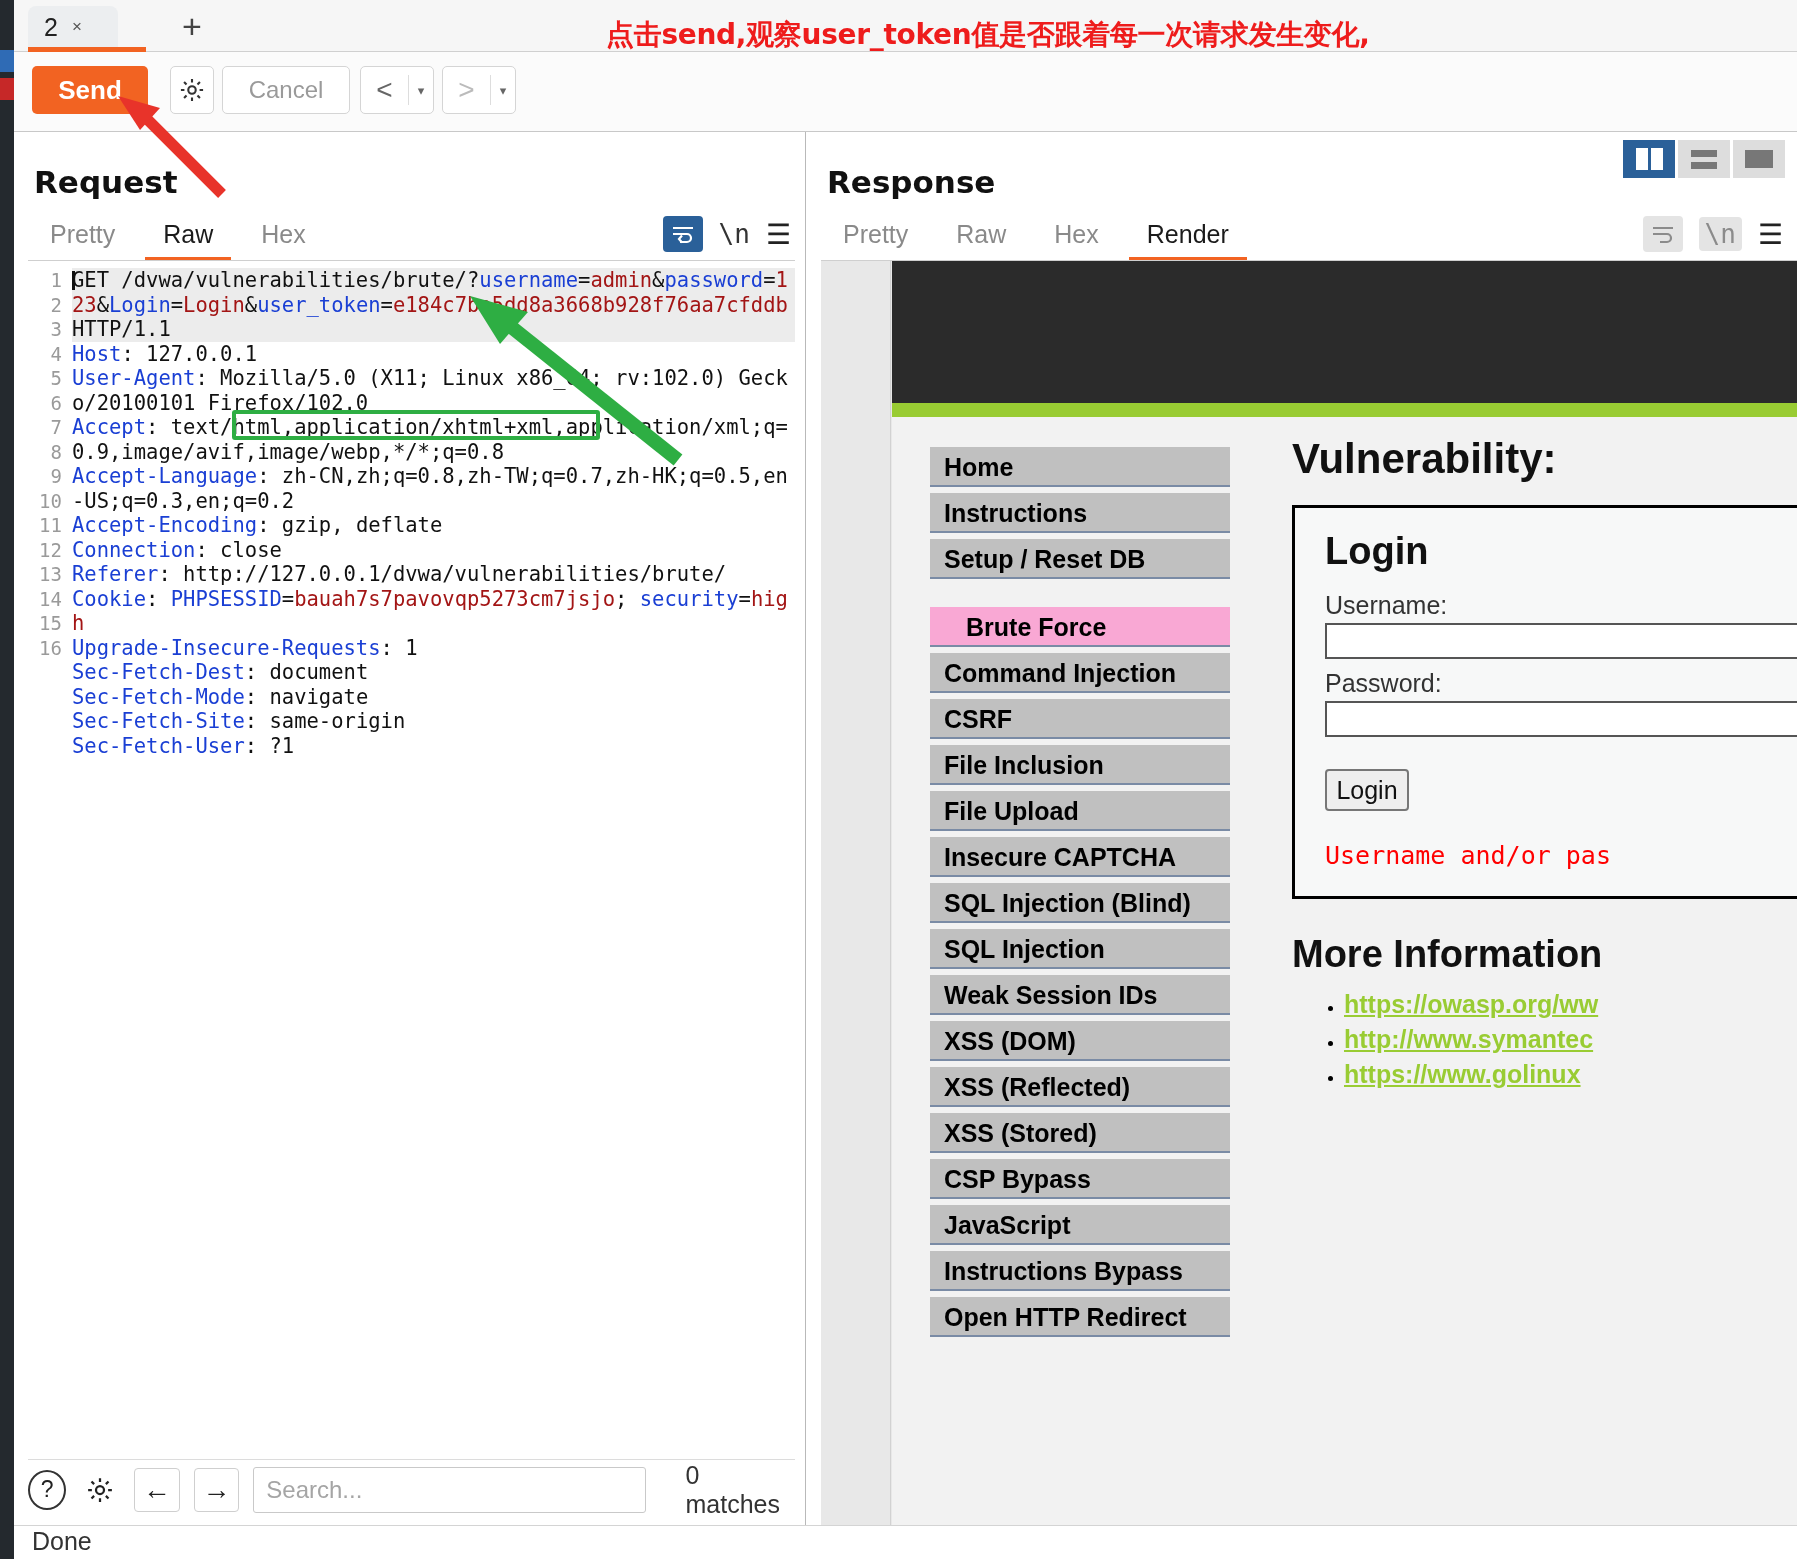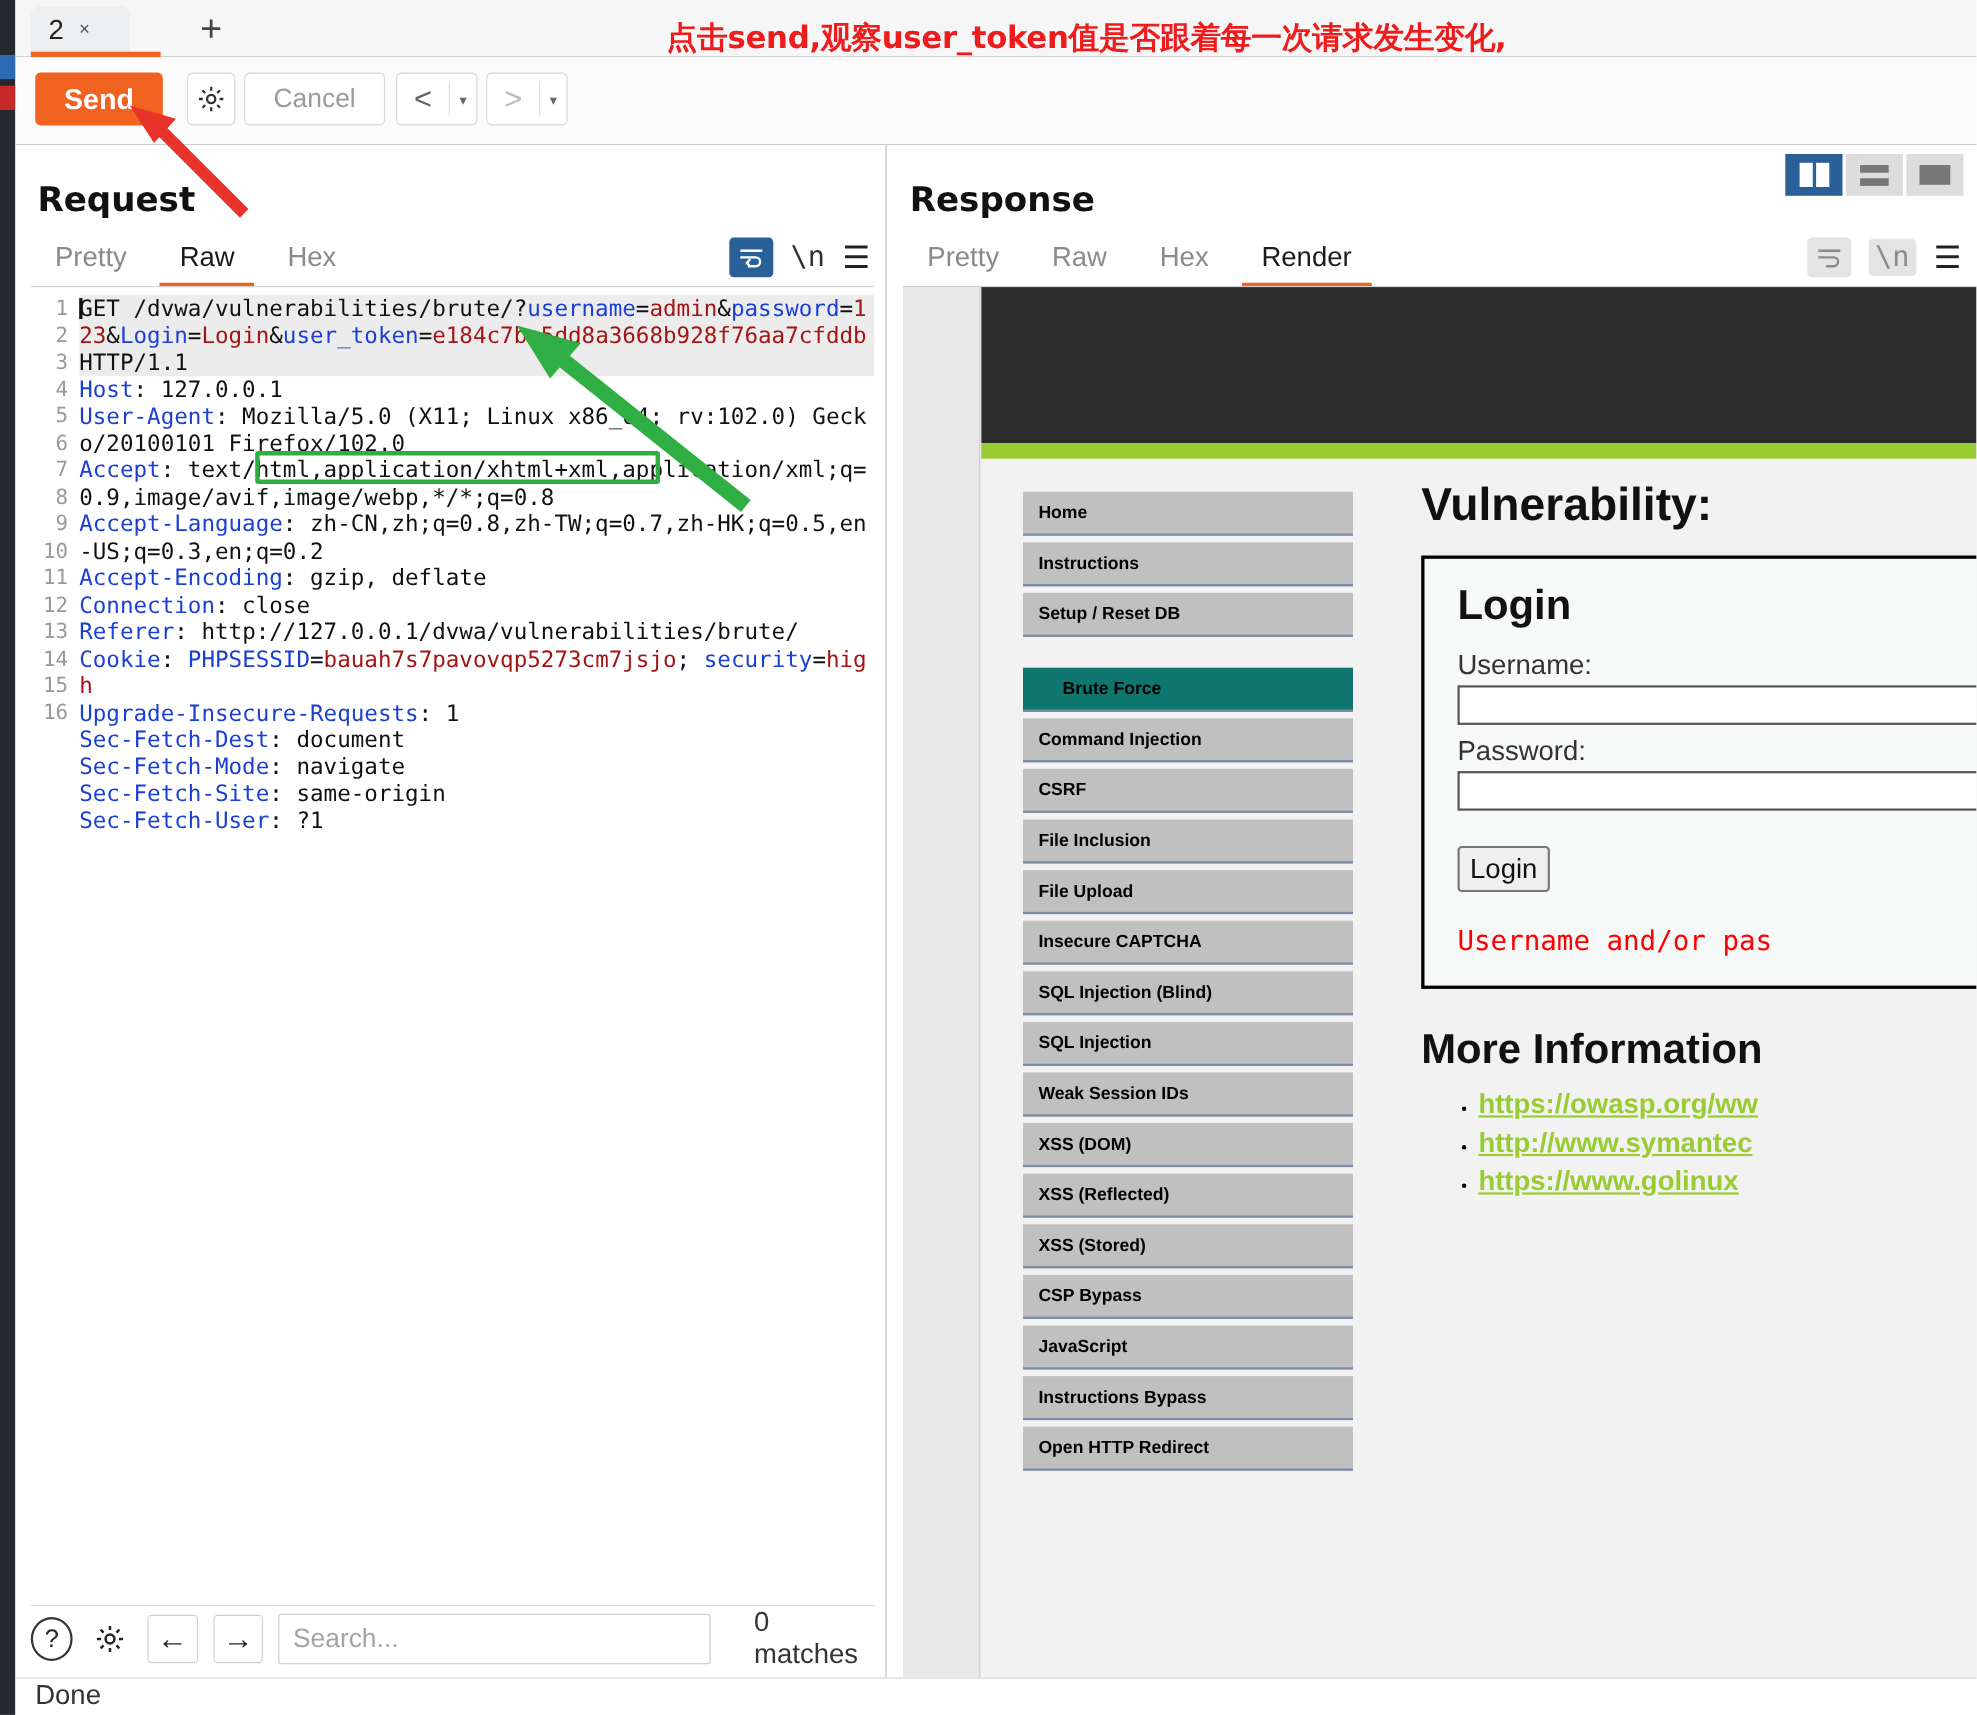--- a/index.html
+++ b/index.html
@@ -248,25 +248,25 @@
   .dvwa-greenbar { height: 14px; background: #9c3; }
   .dvwa-body { position: absolute; left: 0; right: 0; top: 156px; bottom: 0; }
 
   .dvwa-menu {
     position: absolute; left: 38px; top: 30px; width: 300px;
   }
   .menu-item {
     height: 40px; line-height: 40px;
     background: #c0c0c0;
     border-bottom: 2px solid #7a8ba5;
-    color: #000; font-weight: bold; font-size: 16px;
+    color: #000; font-weight: bold; font-size: 25px;
     padding-left: 14px; margin-bottom: 6px; cursor: pointer;
     white-space: nowrap; overflow: hidden;
   }
-  .menu-item.active { background: #0f766e; padding-left: 36px; }
+  .menu-item.active { background: #f9a8d4; padding-left: 36px; }
   .menu-gap { height: 22px; }
 
   .dvwa-content {
     position: absolute; left: 400px; top: 18px; right: -180px;
   }
   .vuln-title {
     font-size: 42px; font-weight: bold; color: #111; margin: 0 0 22px 0;
     white-space: nowrap;
   }
   .login-box {

